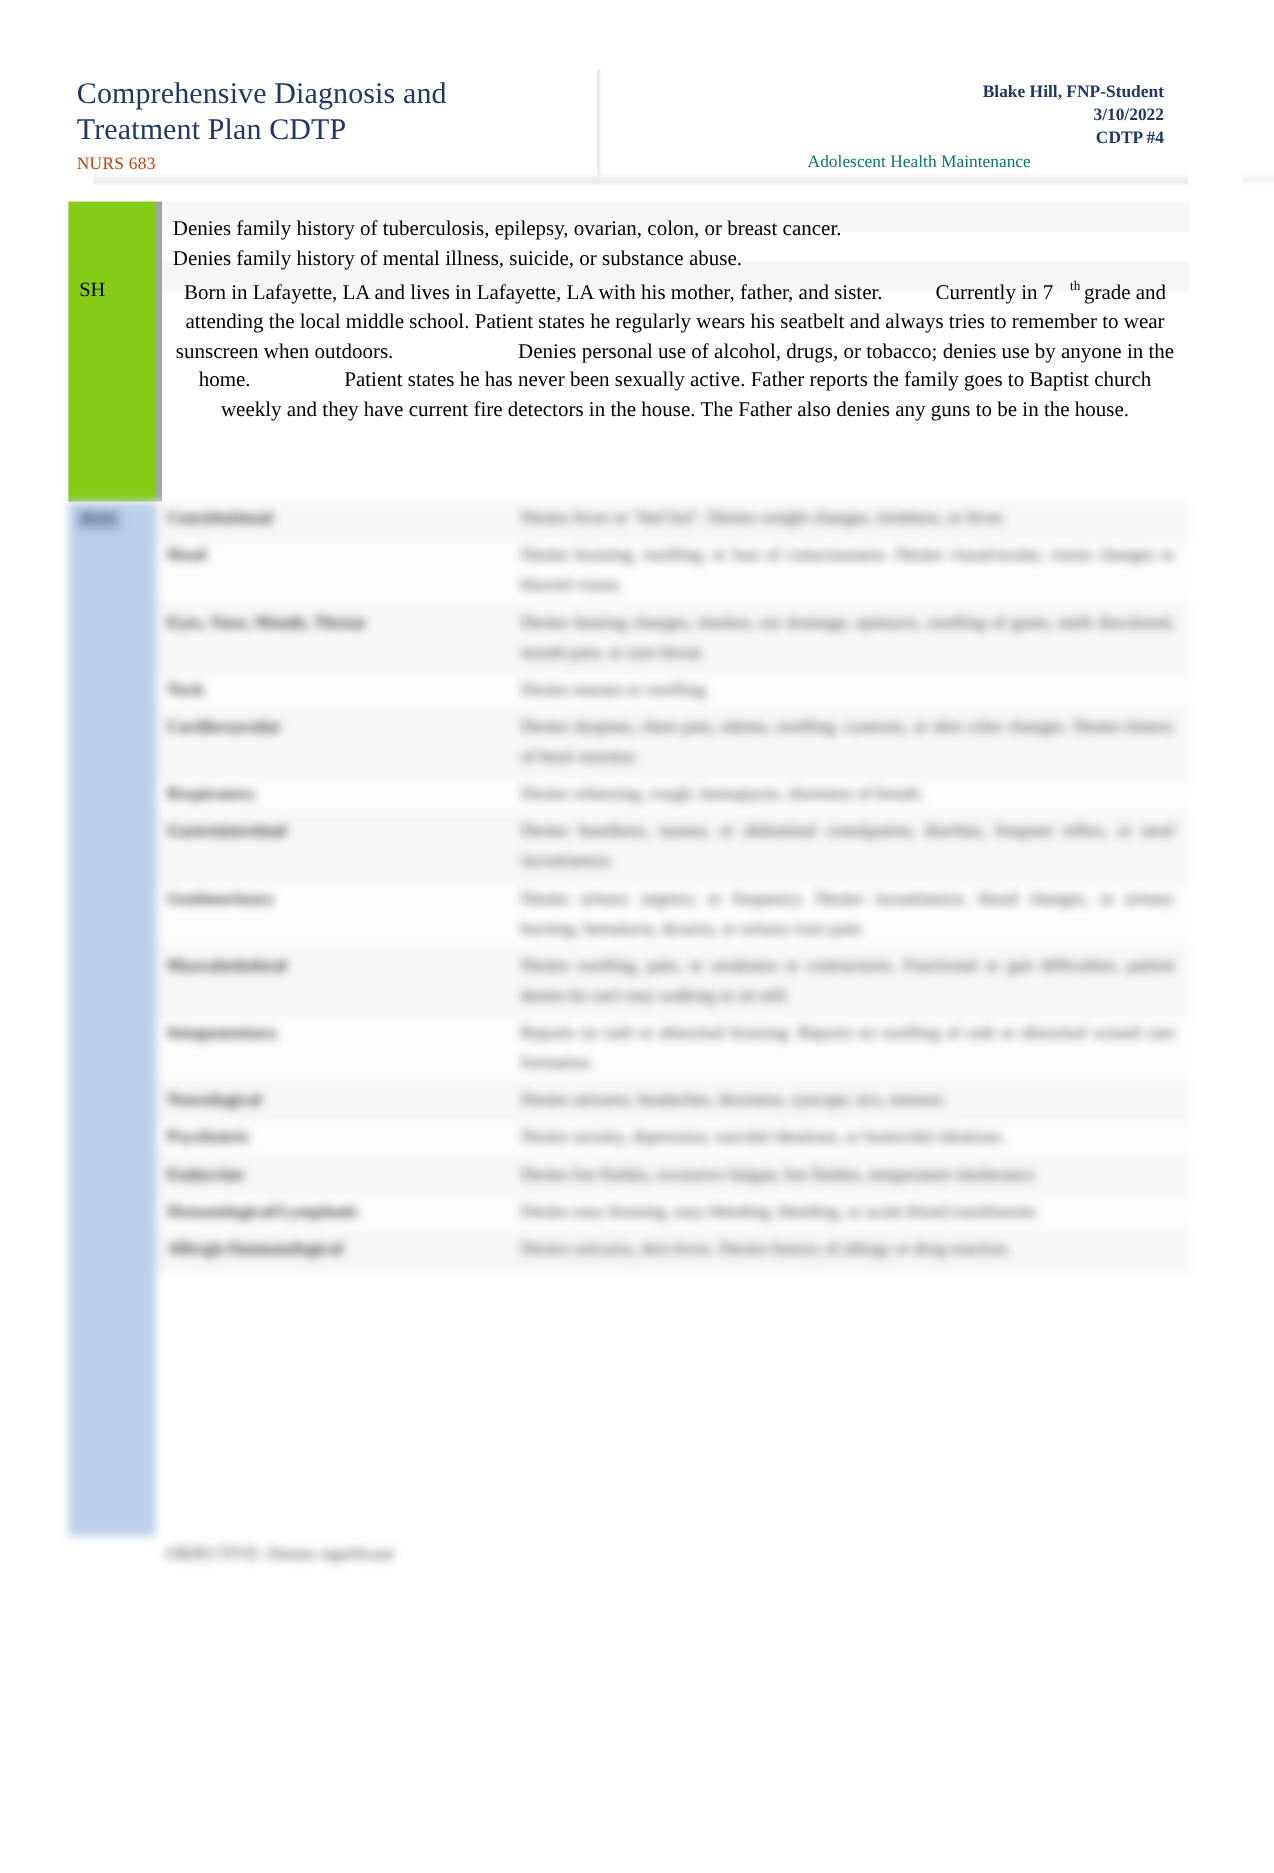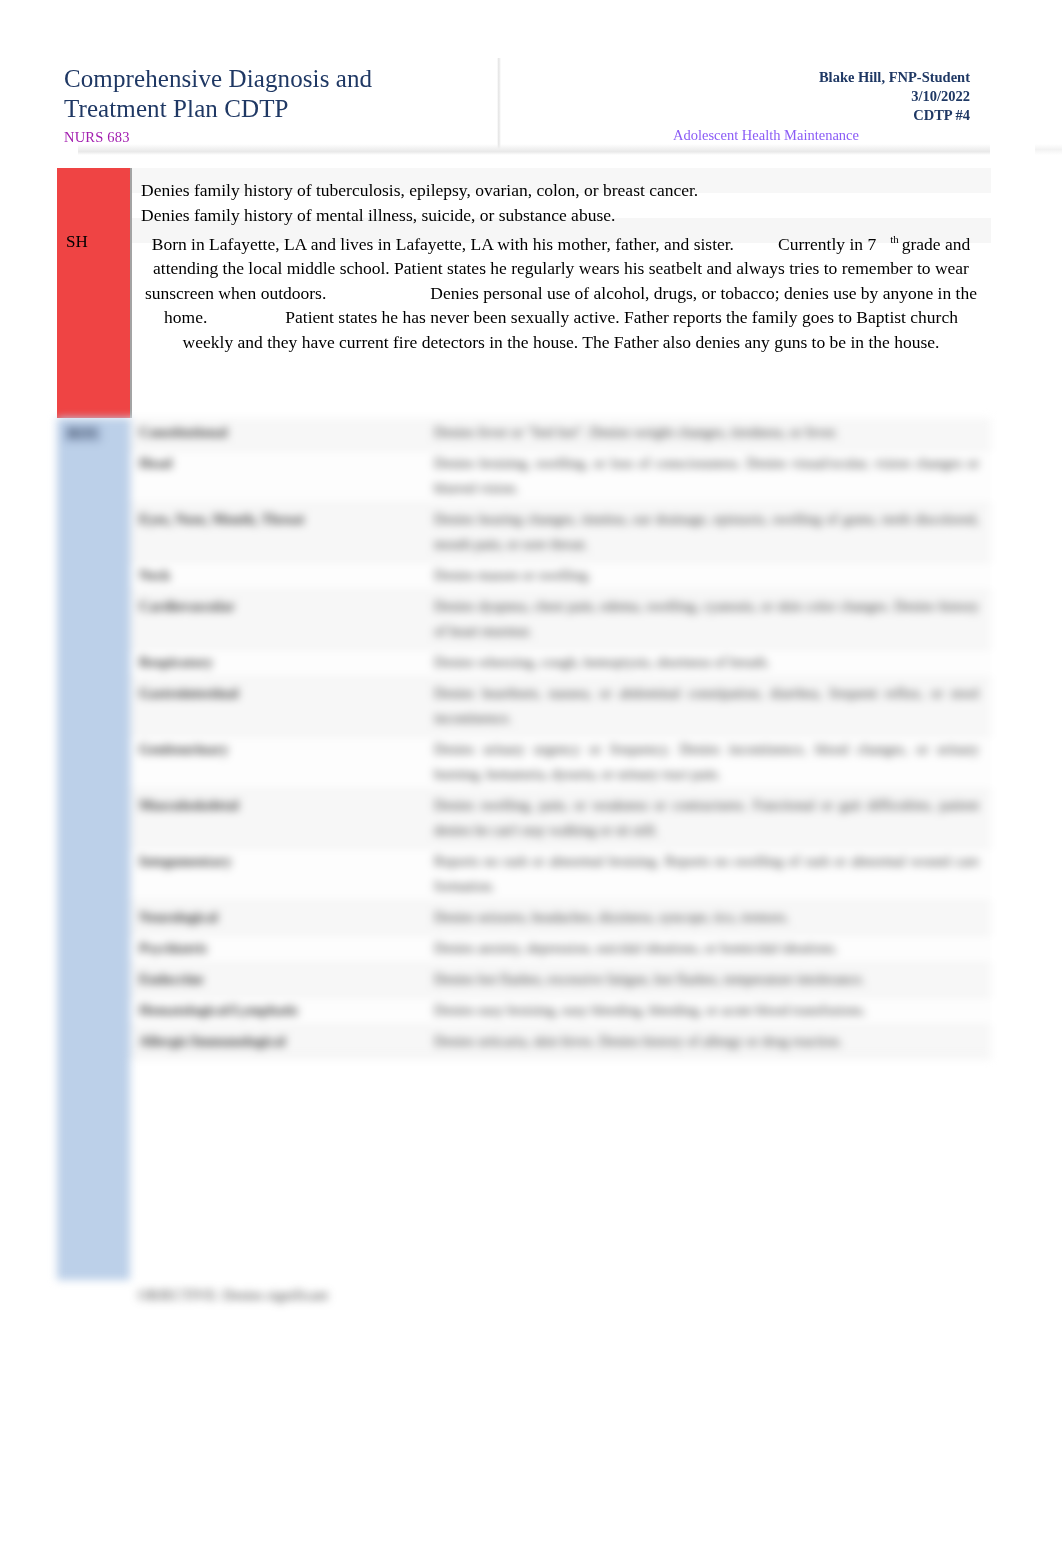--- a/index.html
+++ b/index.html
@@ -32,21 +32,21 @@
   }
   .doc-title-line {
     font-size: 25px;
     line-height: 30px;
     color: #1f3864;
     letter-spacing: 0.1px;
   }
   #course-code {
     font-size: 14.5px;
     line-height: 18px;
-    color: #a21caf;
+    color: #c2410c;
     margin-top: 4px;
     letter-spacing: 0.2px;
   }
   #header-divider {
     position: absolute;
     left: 497px;
     top: 58px;
     width: 4px;
     height: 92px;
     background: linear-gradient(to right, rgba(255,255,255,0) 0%, #e6e6e6 40%, #ececec 60%, rgba(255,255,255,0) 100%);
@@ -60,21 +60,21 @@
   }
   .meta-line {
     font-size: 14.5px;
     line-height: 19px;
     color: #1f3864;
     font-weight: bold;
   }
   #meta-topic {
     font-size: 14.5px;
     line-height: 19px;
-    color: #8b5cf6;
+    color: #0f766e;
     text-align: center;
     padding-right: 28px;
     margin-top: 1px;
   }
   #header-rule {
     position: absolute;
     left: 78px;
     top: 144px;
     width: 912px;
     height: 11px;
@@ -96,35 +96,35 @@
     top: 168px;
     width: 934px;
   }
   .tbl-row {
     display: flex;
     align-items: stretch;
   }
   .lbl-cell {
     width: 73px;
     flex: 0 0 73px;
-    background: #ef4444;
+    background: #84cc16;
     font-size: 17px;
     color: #000;
     padding: 0;
     position: relative;
   }
   .lbl-cell .lbl-text {
     position: absolute;
     left: 9px;
     font-size: 17px;
   }
   .body-cell {
     flex: 1 1 auto;
     background: #ffffff;
-    border-left: 2px solid #a3a3a3;
+    border-left: 5px solid #a3a3a3;
     padding: 0 10px 0 9px;
   }
 
   
   #sh-row .lbl-cell { height: 250px; }
   #sh-row .lbl-text { top: 64px; }
   #sh-body {
     font-size: 17.5px;
     line-height: 24.5px;
     padding-top: 10px;

